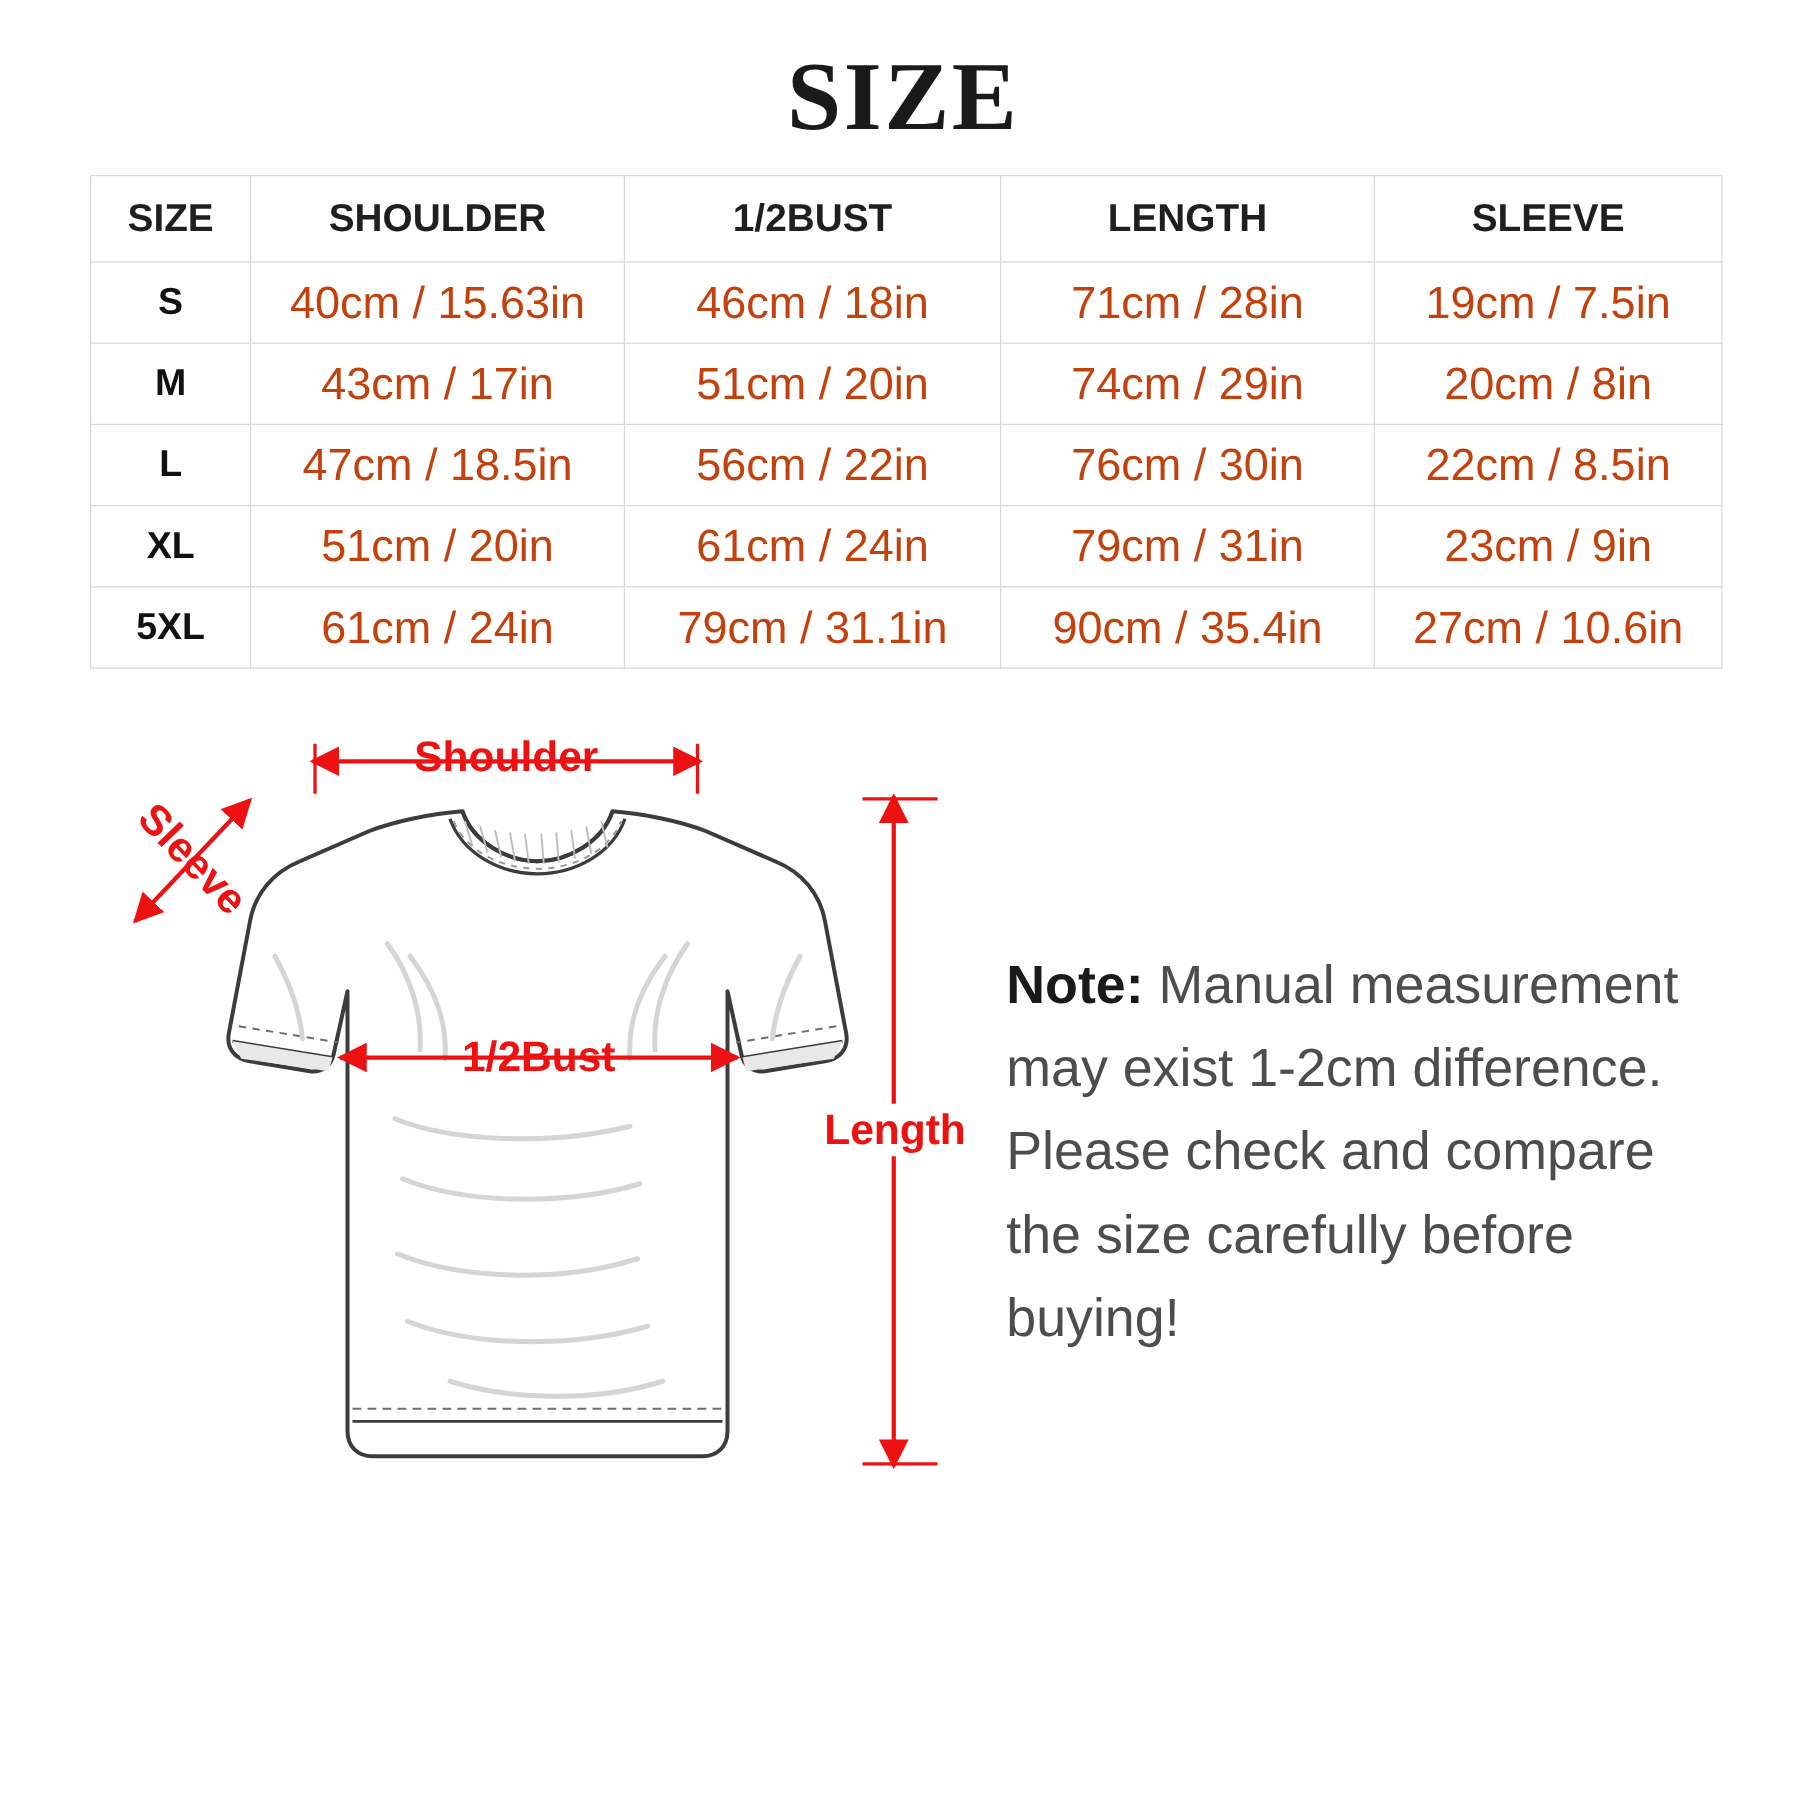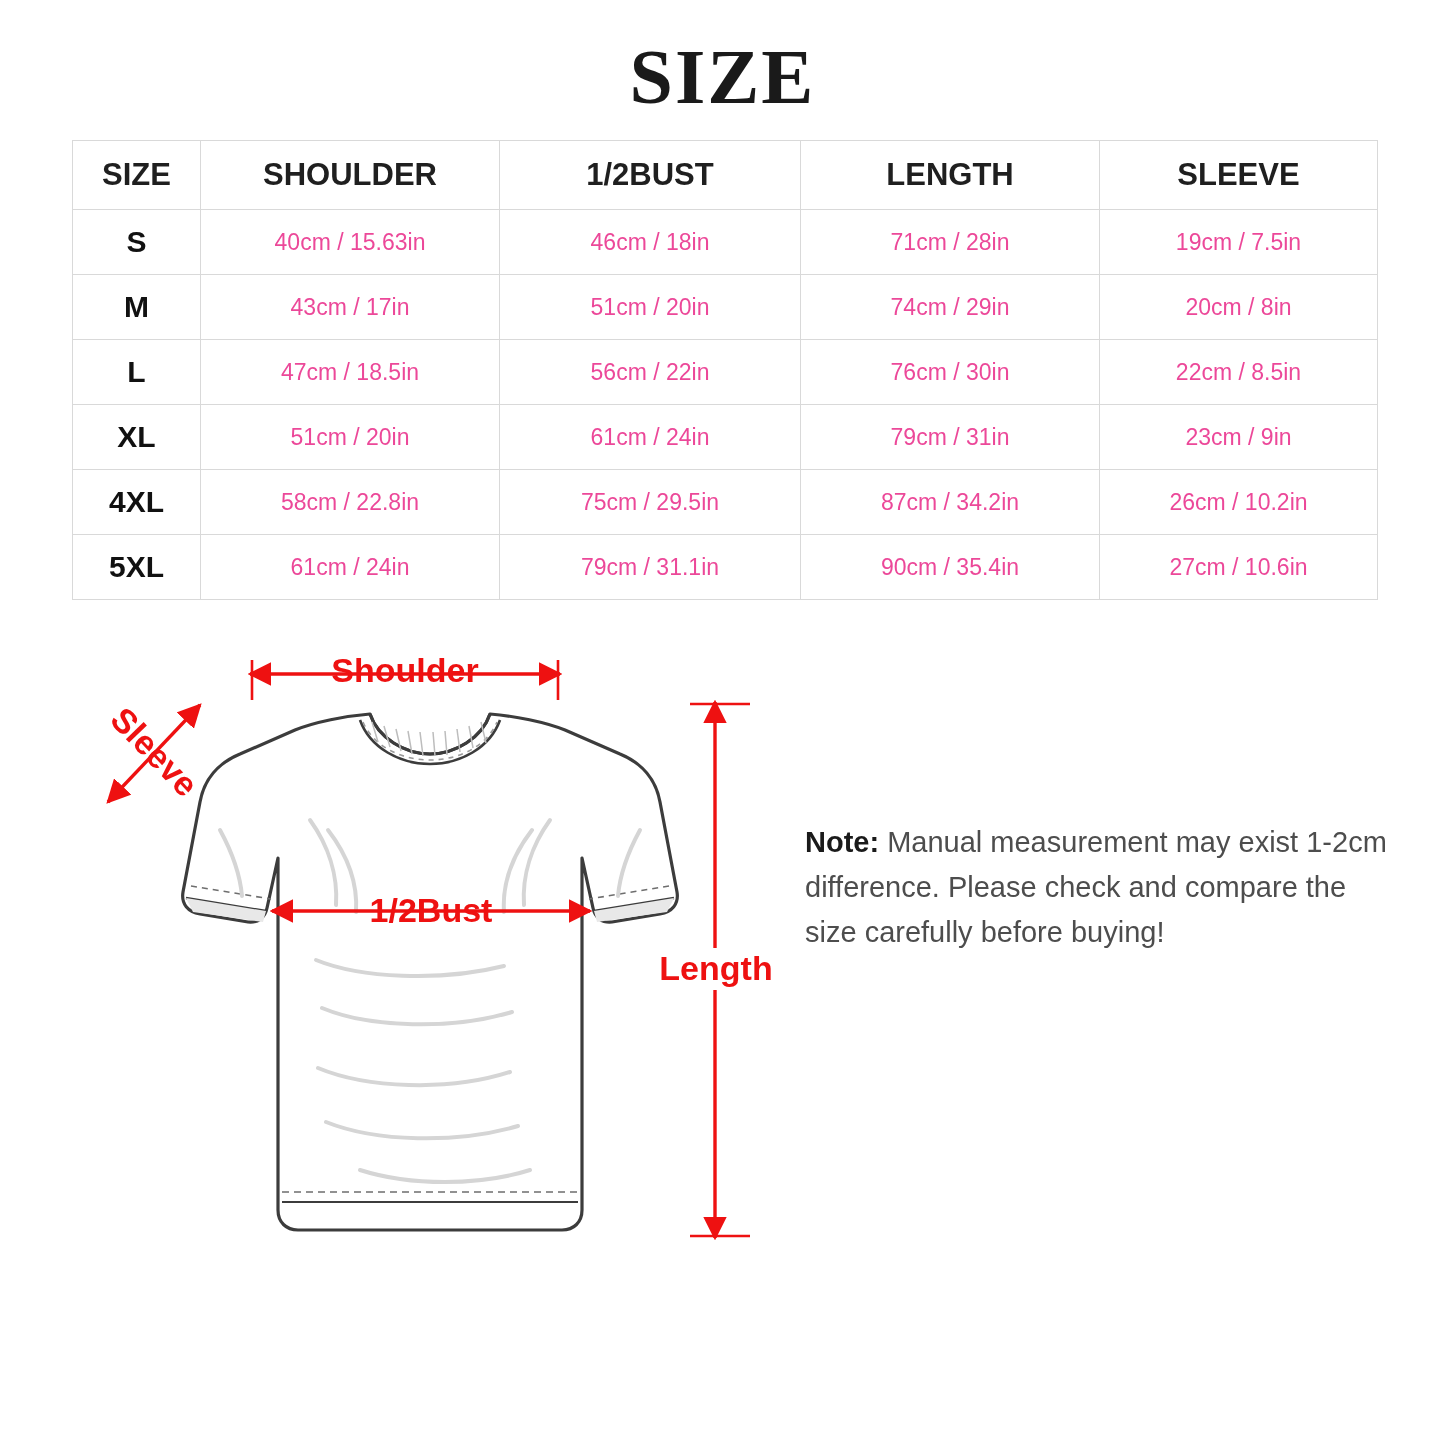--- a/index.html
+++ b/index.html
@@ -44,23 +44,23 @@
   }
   table.size-table thead th {
     font-size: 31px;
     font-weight: 700;
     color: #1f1f1f;
     height: 68px;
     padding: 0;
   }
   table.size-table tbody td {
     height: 64px;
-    font-size: 23px;
+    font-size: 36px;
     padding: 0;
-    color: #ec4899;
+    color: #c2410c;
   }
   table.size-table tbody td.size-col {
     font-weight: 700;
     font-size: 30px;
     color: #111;
   }
   .col-size   { width: 127px; }
   .col-shoul  { width: 298px; }
   .col-bust   { width: 300px; }
   .col-length { width: 298px; }
@@ -80,21 +80,21 @@
     top: 0;
     width: 740px;
     height: 660px;
   }
 
   .note {
     position: absolute;
     left: 805px;
     top: 190px;
     width: 590px;
-    font-size: 29px;
+    font-size: 43px;
     line-height: 1.55;
     color: #4d4d4d;
   }
   .note b {
     color: #1a1a1a;
     font-weight: 700;
   }
 
   svg { display: block; }
 </style>
@@ -135,27 +135,20 @@
         <td>56cm / 22in</td>
         <td>76cm / 30in</td>
         <td>22cm / 8.5in</td>
       </tr>
       <tr>
         <td class="size-col">XL</td>
         <td>51cm / 20in</td>
         <td>61cm / 24in</td>
         <td>79cm / 31in</td>
         <td>23cm / 9in</td>
-      </tr>
-      <tr>
-        <td class="size-col">4XL</td>
-        <td>58cm / 22.8in</td>
-        <td>75cm / 29.5in</td>
-        <td>87cm / 34.2in</td>
-        <td>26cm / 10.2in</td>
       </tr>
       <tr>
         <td class="size-col">5XL</td>
         <td>61cm / 24in</td>
         <td>79cm / 31.1in</td>
         <td>90cm / 35.4in</td>
         <td>27cm / 10.6in</td>
       </tr>
     </tbody>
   </table>

